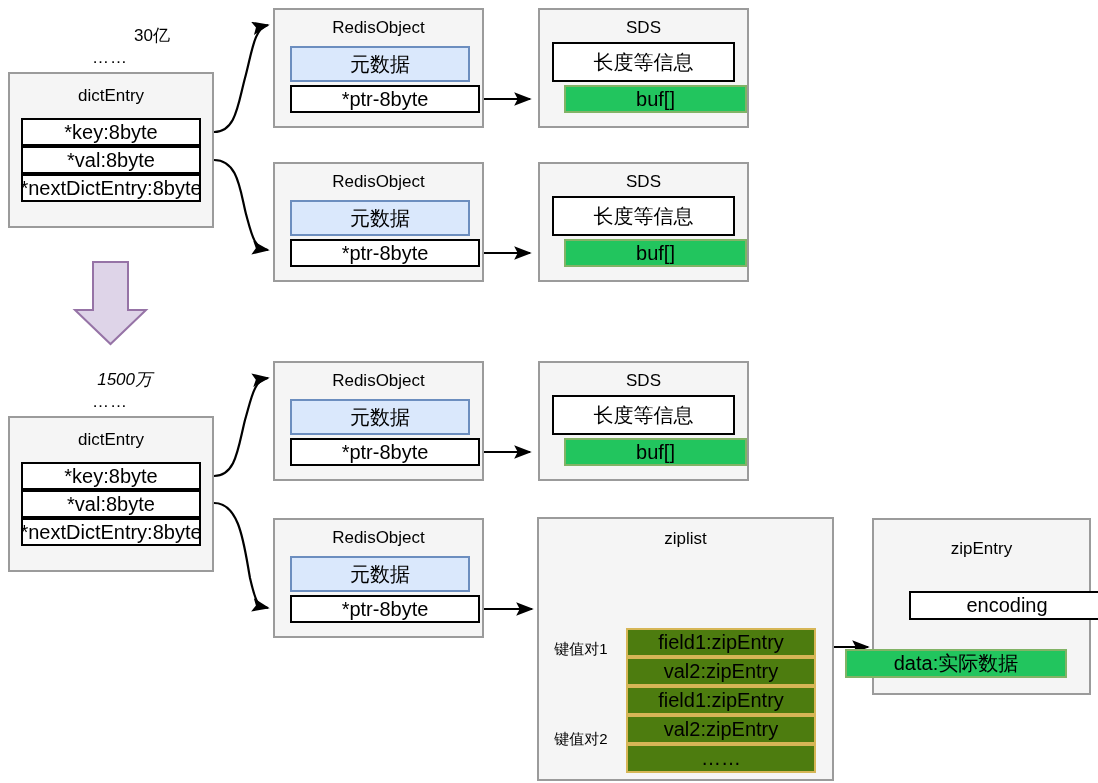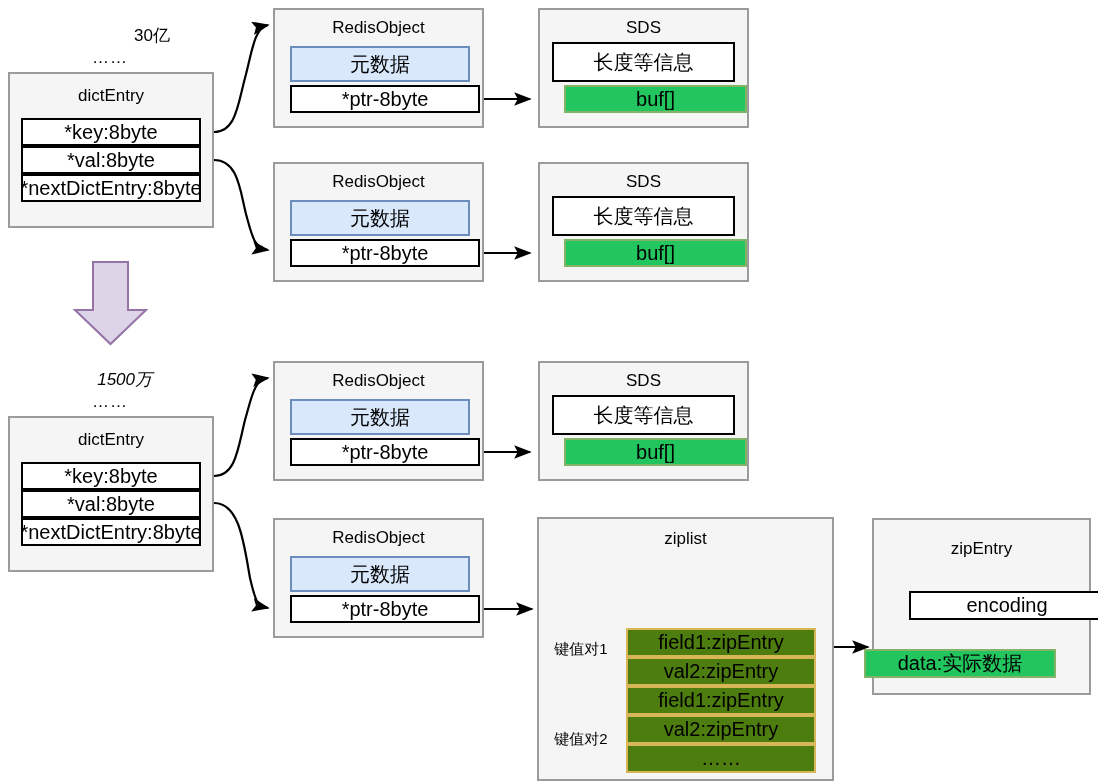--- a/index.html
+++ b/index.html
@@ -175,15 +175,15 @@
   <div class="cell yellow abs" style="left:626px; top:715px; width:190px; height:29px;">val2:zipEntry</div>
   <div class="cell yellow abs" style="left:626px; top:744px; width:190px; height:29px;">……</div>
 
   <div class="plain-text pair-label abs" style="left:545px; top:640px; width:72px;">键值对1</div>
   <div class="plain-text pair-label abs" style="left:545px; top:698px; width:72px;margin-top:32px;">键值对2</div>
 
   <div class="outer abs" style="left:872px; top:518px; width:219px; height:177px;">
     <div class="outer-title" style="top:12px;margin-top:8px;">zipEntry</div>
   </div>
   <div class="cell abs" style="left:909px; top:591px; width:196px; height:29px;">encoding</div>
-  <div class="cell green abs" style="left:852px; top:649px; width:192px; height:29px;">data:实际数据</div>
+  <div class="cell green abs" style="left:833px; top:649px; width:222px; height:29px;">data:实际数据</div>
 
 </div>
 
 </body></html>

